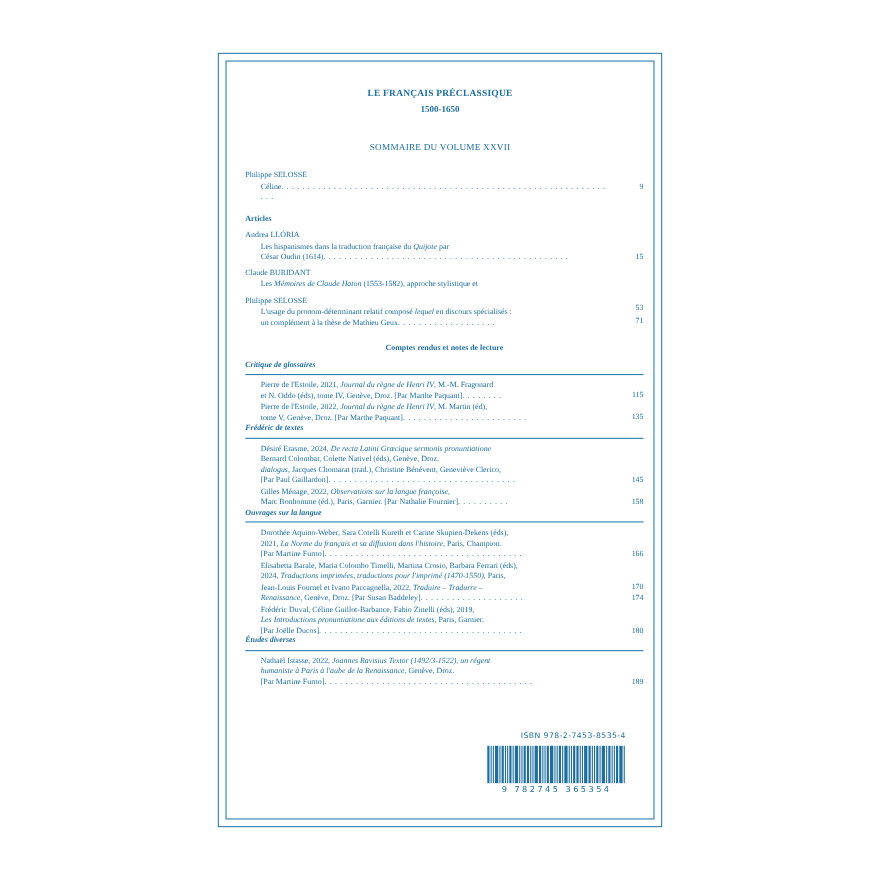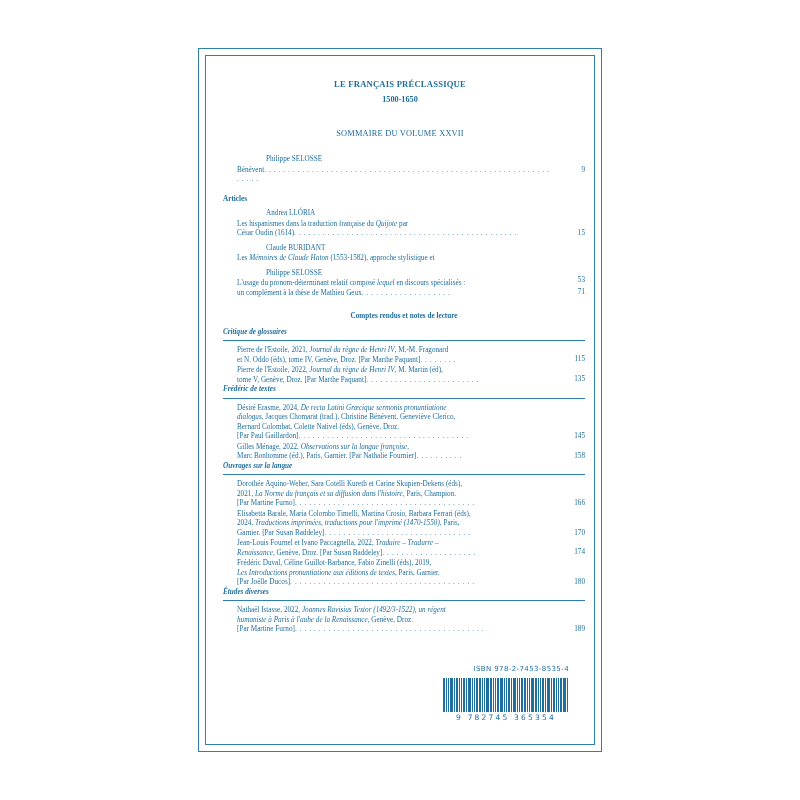--- a/index.html
+++ b/index.html
@@ -70,21 +70,20 @@
     margin-top: 22px;
     letter-spacing: 0.2px;
   }
   .entries {
     margin-top: 16px;
     padding-left: 10px;
     padding-right: 2px;
   }
   .author {
     margin-top: 5px;
-    margin-left: 43px;
   }
   .section-head {
     font-weight: bold;
     margin-top: 10px;
     margin-bottom: 1px;
   }
   .section-head-italic {
     font-style: italic;
     font-weight: bold;
     margin-bottom: 1px;
@@ -171,21 +170,21 @@
         <div class="journal-title">LE FRANÇAIS PRÉCLASSIQUE</div>
         <div class="journal-dates">1500-1650</div>
       </div>
 
       <div class="summary-title">SOMMAIRE DU VOLUME XXVII</div>
 
       <div class="entries">
 
         <div class="author">Philippe SELOSSE</div>
         <div class="item">
-          <span class="ln"><span>Bénévent</span><span class="dots">. . . . . . . . . . . . . . . . . . . . . . . . . . . . . . . . . . . . . . . . . . . . . . . . . . . . . . . . . . . . . . . . .</span></span>
+          <span class="ln"><span>Céline</span><span class="dots">. . . . . . . . . . . . . . . . . . . . . . . . . . . . . . . . . . . . . . . . . . . . . . . . . . . . . . . . . . . . . . . . .</span></span>
           <span class="pg">9</span>
         </div>
 
         <div class="section-head">Articles</div>
 
         <div class="author">Andrea LLÓRIA</div>
         <div class="item">
           <span class="ln">Les hispanismes dans la traduction française du <i>Quijote</i> par</span>
           <span class="ln"><span>César Oudin (1614)</span><span class="dots">. . . . . . . . . . . . . . . . . . . . . . . . . . . . . . . . . . . . . . . . . . . . . . .</span></span>
           <span class="pg" style="top:9px">15</span>
@@ -216,43 +215,42 @@
         <div class="item">
           <span class="ln">Pierre de l'Estoile, 2022, <i>Journal du règne de Henri IV</i>, M. Martin (éd),</span>
           <span class="ln"><span>tome V, Genève, Droz. [Par Marthe Paquant]</span><span class="dots">. . . . . . . . . . . . . . . . . . . . . . . .</span></span>
           <span class="pg" style="top:9px">135</span>
         </div>
 
         <div class="section-head-italic">Frédéric de textes</div>
         <hr class="rule">
         <div class="item">
           <span class="ln">Désiré Erasme, 2024, <i>De recta Latini Græcique sermonis pronuntiatione</i></span>
+          <span class="ln">Bernard Colombat, Colette Nativel (éds), Genève, Droz.</span>
           <span class="ln"><i>dialogus</i>, Jacques Chomarat (trad.), Christine Bénévent, Geneviève Clerico,</span>
-          <span class="ln">Bernard Colombat, Colette Nativel (éds), Genève, Droz.</span>
           <span class="ln"><span>[Par Paul Gaillardon]</span><span class="dots">. . . . . . . . . . . . . . . . . . . . . . . . . . . . . . . . . . . .</span></span>
           <span class="pg" style="top:28px">145</span>
         </div>
         <div class="item">
           <span class="ln">Gilles Ménage, 2022, <i>Observations sur la langue françoise</i>,</span>
           <span class="ln"><span>Marc Bonhomme (éd.), Paris, Garnier. [Par Nathalie Fournier]</span><span class="dots">. . . . . . . . . .</span></span>
           <span class="pg" style="top:9px">158</span>
         </div>
 
         <div class="section-head-italic">Ouvrages sur la langue</div>
         <hr class="rule">
         <div class="item">
           <span class="ln">Dorothée Aquino-Weber, Sara Cotelli Kureth et Carine Skupien-Dekens (éds),</span>
           <span class="ln">2021, <i>La Norme du français et sa diffusion dans l'histoire</i>, Paris, Champion.</span>
           <span class="ln"><span>[Par Martine Furno]</span><span class="dots">. . . . . . . . . . . . . . . . . . . . . . . . . . . . . . . . . . . . . .</span></span>
           <span class="pg" style="top:19px">166</span>
         </div>
         <div class="item">
           <span class="ln">Elisabetta Barale, Maria Colombo Timelli, Martina Crosio, Barbara Ferrari (éds),</span>
           <span class="ln">2024, <i>Traductions imprimées, traductions pour l'imprimé (1470-1550)</i>, Paris,</span>
-          <span class="ln"><span>Garnier. [Par Susan Baddeley]</span><span class="dots">. . . . . . . . . . . . . . . . . . . . . . . . . . . . . . .</span></span>
           <span class="pg" style="top:19px">170</span>
         </div>
         <div class="item">
           <span class="ln">Jean-Louis Fournel et Ivano Paccagnella, 2022, <i>Traduire – Tradurre –</i></span>
           <span class="ln"><span><i>Renaissance</i>, Genève, Droz. [Par Susan Baddeley]</span><span class="dots">. . . . . . . . . . . . . . . . . . . .</span></span>
           <span class="pg" style="top:9px">174</span>
         </div>
         <div class="item">
           <span class="ln">Frédéric Duval, Céline Guillot-Barbance, Fabio Zinelli (éds), 2019,</span>
           <span class="ln"><i>Les Introductions pronuntiatione aux éditions de textes</i>, Paris, Garnier.</span>

